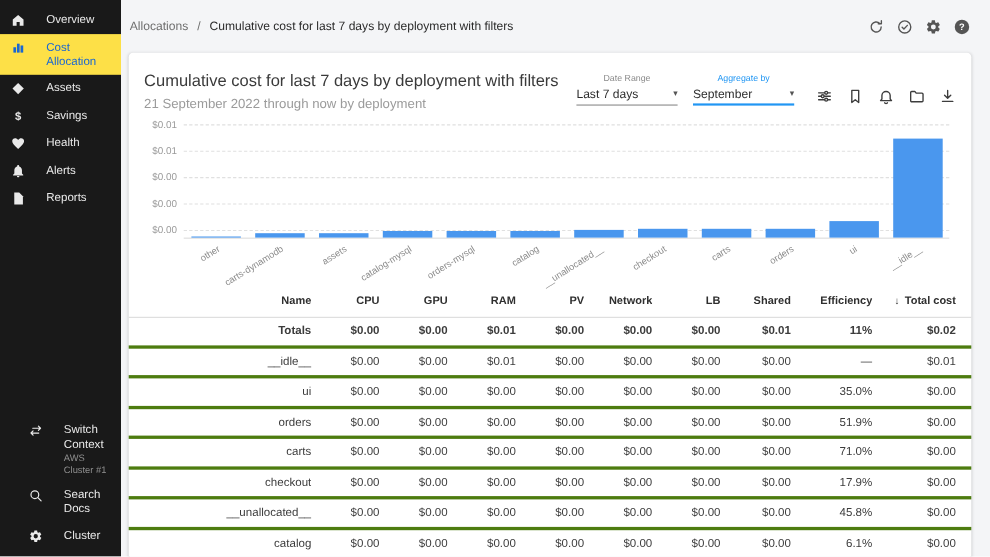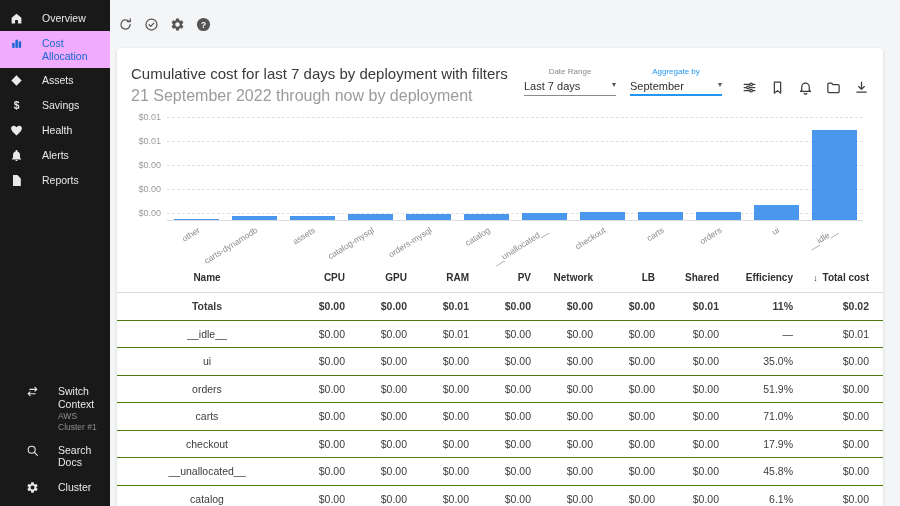--- a/index.html
+++ b/index.html
@@ -5,40 +5,40 @@
   *{box-sizing:border-box;margin:0;padding:0;}
   html,body{width:900px;height:506px;overflow:hidden;}
   body{font-family:"Liberation Sans","DejaVu Sans",sans-serif;background:#f4f5f7;color:#333;}
   .app{display:flex;width:900px;height:506px;}
 
   
   .sidebar{width:110px;background:#191919;color:#e9e9e9;position:relative;flex-shrink:0;padding-top:6px;}
   .side-item{display:flex;gap:19px;padding:6px 10px;font-size:10.5px;cursor:pointer;line-height:1.2;}
   .side-item .icon{width:13px;height:13px;flex-shrink:0;display:inline-flex;align-items:center;justify-content:center;}
   .icon svg{width:100%;height:100%;display:block;}
-  .side-item.active{background:#f0abfc;color:#1967d2;}
+  .side-item.active{background:#fde047;color:#1967d2;}
   .sidebar-footer{position:absolute;bottom:6px;left:16px;right:0;}
   .side-sub{display:block;color:#8f8f8f;font-size:8.5px;margin-top:1px;}
 
   
   .main{flex:1;display:flex;flex-direction:column;min-width:0;}
   .topbar{height:48px;display:flex;align-items:center;justify-content:space-between;padding:0 18px 0 8px;flex-shrink:0;}
   .breadcrumb{font-size:11px;}
   .crumb-root{color:#6f6f6f;cursor:pointer;}
   .crumb-sep{margin:0 5px;color:#6f6f6f;}
   .crumb-current{color:#2b2b2b;}
   .topbar-icons{display:flex;align-items:center;gap:11px;}
   .icon-btn{background:none;border:none;padding:0;cursor:pointer;color:#555;display:inline-flex;}
   .icon-btn .icon{width:15px;height:15px;display:inline-flex;}
 
   
   .card{margin:0 17px 0 7px;background:#fff;border-radius:4px;box-shadow:0 1px 3px rgba(0,0,0,.16);height:620px;}
   .card-header{display:flex;justify-content:space-between;align-items:flex-start;padding:17px 14px 6px 14px;}
   .page-title{font-size:15px;font-weight:400;color:#3a3a3a;}
-  .page-subtitle{font-size:16px;color:#9b9b9b;margin-top:5px;}
+  .page-subtitle{font-size:12px;color:#9b9b9b;margin-top:5px;}
   .controls{display:flex;align-items:flex-start;gap:14px;padding-top:2px;}
   .select{width:92px;cursor:pointer;}
   .select label{display:block;font-size:8px;color:#8a8a8a;margin-bottom:4px;cursor:pointer;text-align:center;}
   .sel-value{display:flex;justify-content:space-between;align-items:flex-start;font-size:11px;color:#2e2e2e;border-bottom:1px solid #8a8a8a;padding-bottom:3px;}
   .select.accent label{color:#2196f3;}
   .select.accent .sel-value{border-bottom:2px solid #2196f3;padding-bottom:2px;}
   .caret{font-size:8px;color:#555;}
   .toolbar{display:flex;align-items:center;gap:13px;margin-top:13px;margin-left:6px;color:#3d3d3d;}
 
   
@@ -51,24 +51,24 @@
   .bars{position:absolute;left:0;right:0;top:0;bottom:0;display:flex;align-items:flex-end;}
   .bar-slot{flex:1;display:flex;justify-content:center;}
   .bar{width:45px;cursor:pointer;}
   .y-spacer{width:38px;flex-shrink:0;}
   .x-labels{flex:1;display:flex;height:40px;}
   .x-slot{flex:1;position:relative;}
   .x-label{position:absolute;right:50%;top:4px;transform:rotate(-32deg);transform-origin:100% 0;white-space:nowrap;font-size:8.5px;color:#8c8c8c;}
 
   
   .table{margin-top:2px;}
-  .tr{display:grid;grid-template-columns:1fr 62px 62px 62px 62px 62px 62px 64px 74px 76px;align-items:center;padding:0 14px;height:27.5px;border-bottom:1px solid #4d7c0f;font-size:10.5px;color:#3c3c3c;cursor:pointer;}
+  .tr{display:grid;grid-template-columns:1fr 62px 62px 62px 62px 62px 62px 64px 74px 76px;align-items:center;padding:0 14px;height:27.5px;border-bottom:3px solid #4d7c0f;font-size:10.5px;color:#3c3c3c;cursor:pointer;}
   .tr.head{height:30px;border-bottom:1px solid #dcdcdc;font-weight:bold;font-size:10px;color:#2f2f2f;cursor:default;}
   .th,.td{text-align:right;overflow:hidden;text-overflow:ellipsis;white-space:nowrap;}
-  .th.left,.td.left{text-align:center;}
+  .th.left,.td.left{text-align:right;}
   .th{cursor:pointer;}
   .tr.bold{font-weight:bold;}
   .sort{font-size:9px;margin-right:2px;}
 </style>
 </head>
 <body>
 
 <div class="app">
   <aside class="sidebar">
     <nav id="sidebar-nav">
@@ -155,20 +155,25 @@
               <path d="M19.14 12.94c.04-.3.06-.61.06-.94 0-.32-.02-.64-.07-.94l2.03-1.58c.18-.14.23-.41.12-.61l-1.92-3.32c-.12-.22-.37-.29-.59-.22l-2.39.96c-.5-.38-1.03-.7-1.62-.94l-.36-2.54c-.04-.24-.24-.41-.48-.41h-3.84c-.24 0-.43.17-.47.41l-.36 2.54c-.59.24-1.13.57-1.62.94l-2.39-.96c-.22-.08-.47 0-.59.22L2.74 8.87c-.12.21-.08.47.12.61l2.03 1.58c-.05.3-.09.63-.09.94s.02.64.07.94l-2.03 1.58c-.18.14-.23.41-.12.61l1.92 3.32c.12.22.37.29.59.22l2.39-.96c.5.38 1.03.7 1.62.94l.36 2.54c.05.24.24.41.48.41h3.84c.24 0 .44-.17.47-.41l.36-2.54c.59-.24 1.13-.56 1.62-.94l2.39.96c.22.08.47 0 .59-.22l1.92-3.32c.12-.22.07-.47-.12-.61l-2.01-1.58zM12 15.6A3.6 3.6 0 1 1 12 8.4a3.6 3.6 0 0 1 0 7.2z"></path>
             </svg>
           </span>
           <span class="side-label"><span>Cluster</span></span>
         </div>
       </div>
   </aside>
 
   <main class="main">
     <header class="topbar">
+      <div class="breadcrumb">
+        <span class="crumb-root">Allocations</span>
+        <span class="crumb-sep">/</span>
+        <span class="crumb-current">Cumulative cost for last 7 days by deployment with filters</span>
+      </div>
       <div class="topbar-icons" id="topbar-icons">
           <button class="icon-btn">
             <span class="icon">
               <svg viewBox="0 0 24 24" fill="none" stroke="currentColor" stroke-width="2" stroke-linecap="round" stroke-linejoin="round">
                 <path d="M19.3 12a7.3 7.3 0 1 1-2.1-5.1"></path>
                 <path d="M19.6 2.8v4.6H15"></path>
               </svg>
             </span>
           </button>
           <button class="icon-btn">

